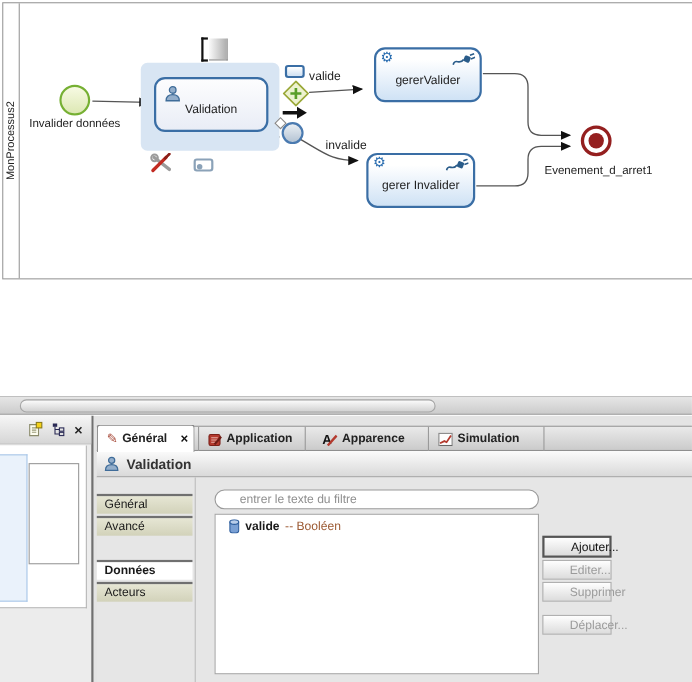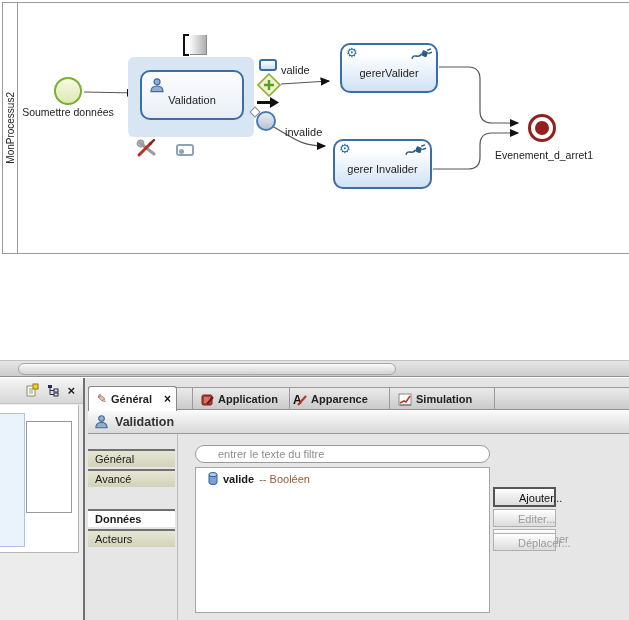--- a/index.html
+++ b/index.html
@@ -58,21 +58,21 @@
   .outline .oview { position:absolute; left:0; top:27px; width:79px; height:148px; background:#fff;
     border-right:1px solid #b5b5b5; border-bottom:1px solid #b5b5b5; }
   .oview .blue-rect { position:absolute; left:0; top:8px; width:25px; height:134px; background:#eaf2fb; border:1px solid #a9c7e8; border-left:none; }
   .oview .view-rect { position:absolute; left:26px; top:16px; width:46px; height:92px; background:#fff; border:1px solid #999; }
   .x-glyph { font-weight:bold; color:#222; font-size:13px; line-height:13px; }
   .props { position:absolute; left:88px; top:0; right:0; height:100%; }
   .tabrow { position:absolute; left:0; top:9px; right:0; height:23px;
     background:linear-gradient(180deg,#eaeaea,#cbcbcb); border-top:1px solid #9a9a9a; border-bottom:1px solid #8f8f8f; }
   .tab { position:absolute; top:0; height:22px; display:flex; align-items:center; gap:4px;
     padding-left:8px; font-weight:bold; font-size:11px; color:#222; }
-  .tab.t1 { left:104px; width:98px; border-left:1px solid #9a9a9a; border-right:1px solid #9a9a9a; }
+  .tab.t1 { left:92px; width:98px; border-left:1px solid #9a9a9a; border-right:1px solid #9a9a9a; }
   .tab.t2 { left:197px; width:105px; border-right:1px solid #9a9a9a; }
   .tab.t3 { left:302px; width:105px; border-right:1px solid #9a9a9a; }
   .tab.active { left:0; top:-2px; width:89px; height:25px; background:#fff; border:1px solid #888; border-bottom:none;
     border-radius:3px 3px 0 0; z-index:2; justify-content:flex-start; }
   .tab .close { margin-left:8px; font-size:12px; font-weight:bold; color:#111; cursor:default; }
   .pencil { font-family:"DejaVu Sans",sans-serif; color:#a2402f; font-size:12px; }
   .hdr { position:absolute; left:0; top:32px; right:0; height:24px;
     background:linear-gradient(180deg,#fbfbfb,#d9d9d9); border-bottom:1px solid #9a9a9a;
     display:flex; align-items:center; gap:6px; padding-left:6px; }
   .hdr .hlabel { font-weight:bold; font-size:12.5px; color:#333; }
@@ -118,21 +118,21 @@
       <path d="M439,67 L468,67 Q480,67 480,79 L480,111 Q480,123 492,123 L518,123" stroke="#555" stroke-width="1.2" fill="none" marker-end="url(#arr)"></path>
       <path d="M433,169 L468,169 Q480,169 480,157 L480,145 Q480,133 492,133 L518,133" stroke="#555" stroke-width="1.2" fill="none" marker-end="url(#arr)"></path>
 
       <path d="M238,128 L250,116 M241,131 L252,120 M245,133 L254,124" stroke="#8a8a8a" stroke-width="1.4"></path>
       <path d="M245,88 L253,79" stroke="#9a9a9a" stroke-width="1.4"></path>
     </svg>
 
     <div class="halo"></div>
 
     <div class="start-event"></div>
-    <div class="shape-label" style="left:14px;top:106px;width:108px;">Soumettre données</div>
+    <div class="shape-label" style="left:14px;top:106px;width:108px;">Invalider données</div>
 
     <div class="task human">
       <svg class="person-icon" viewBox="0 0 16 16">
         <circle cx="8" cy="4.8" r="3" fill="#93aecb" stroke="#3f6c99" stroke-width="1.2"></circle>
         <path d="M2 14.6 C2 10.9 4.6 9 8 9 C11.4 9 14 10.9 14 14.6 Z" fill="#93aecb" stroke="#3f6c99" stroke-width="1.2"></path>
       </svg>
       <div class="t-label">Validation</div>
     </div>
 
     <div class="bracket-icon"></div>
@@ -143,21 +143,21 @@
     <svg style="position:absolute;left:257px;top:73px;" width="24" height="24">
       <polygon points="12,1 23,12 12,23 1,12" fill="#edf2cf" stroke="#9aa838" stroke-width="1.6"></polygon>
       <path d="M12,7 V17 M7,12 H17" stroke="#5a9e28" stroke-width="2.4"></path>
     </svg>
     <svg style="position:absolute;left:256px;top:96px;" width="24" height="13">
       <path d="M1,6.5 L15,6.5" stroke="#111" stroke-width="3"></path>
       <polygon points="14,1 23,6.5 14,12" fill="#111"></polygon>
     </svg>
     <div class="pad-event"></div>
     <div class="diamond-handle"></div>
-    <div class="flow-label" style="left:272px;top:126px;padding-left:13px;">invalide</div>
+    <div class="flow-label" style="left:283px;top:126px;padding-left:13px;">invalide</div>
 
     <svg style="position:absolute;left:136px;top:139px;" width="22" height="19">
       <path d="M4,4 L18,15" stroke="#9b9b9b" stroke-width="3" stroke-linecap="round"></path>
       <circle cx="4.5" cy="4.5" r="3" fill="none" stroke="#9b9b9b" stroke-width="1.8"></circle>
       <path d="M3,16 L15,4" stroke="#c22b22" stroke-width="3" stroke-linecap="round"></path>
       <path d="M14,5 L18,1" stroke="#8a1f18" stroke-width="2.4" stroke-linecap="round"></path>
     </svg>
     <div class="monitor-icon">
       <span class="dot"></span>
     </div>
@@ -271,17 +271,17 @@
               <ellipse cx="5" cy="2.6" rx="4" ry="2.1" fill="#b8cdea" stroke="#2f5f9e"></ellipse>
             </svg>
             <span class="item-name">valide</span>
             <span class="item-type">-- Booléen</span>
           </div>
         </div>
 
         <button class="btn primary" style="top:53px;">Ajouter...</button>
         <button class="btn" style="top:75px;">Editer...</button>
         <button class="btn" style="top:95px;text-align:center;">Supprimer</button>
-        <button class="btn" style="top:99px;">Déplacer...</button>
+        <button class="btn" style="top:125px;">Déplacer...</button>
       </div>
     </div>
   </div>
 </div>
 
 </body></html>

